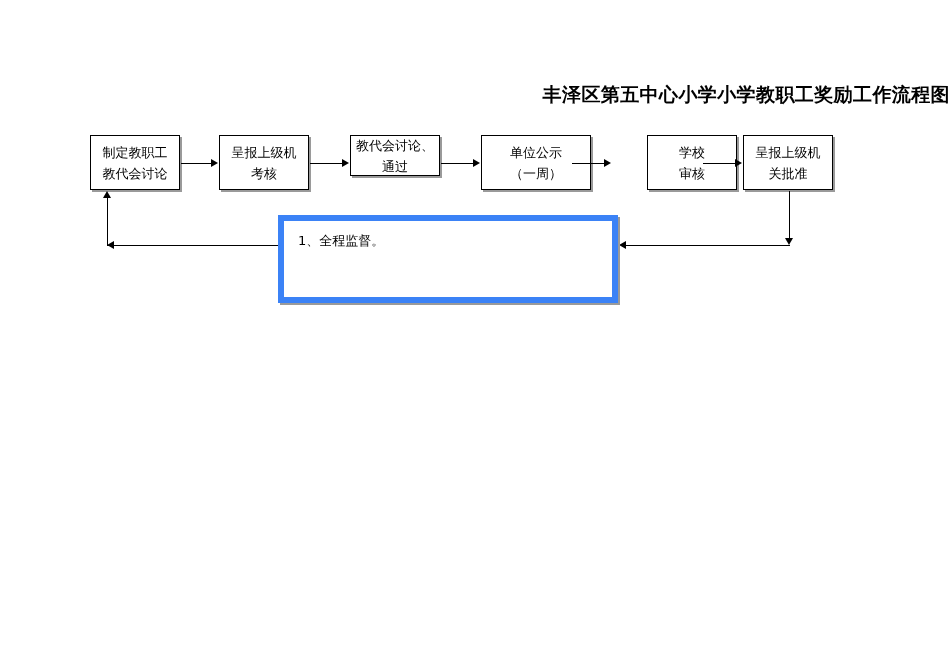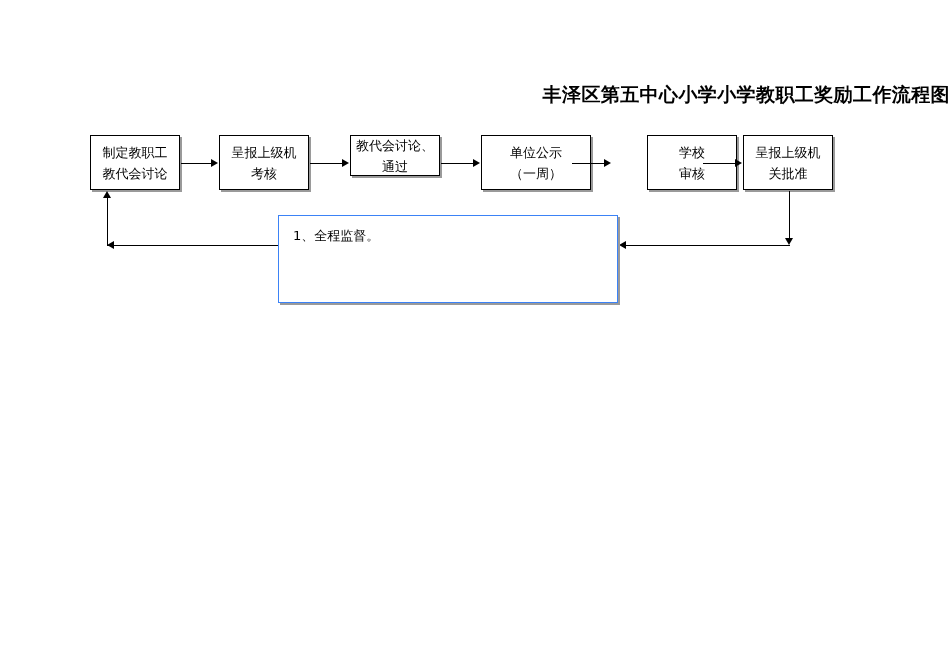--- a/index.html
+++ b/index.html
@@ -46,21 +46,21 @@
     line-height: 21px;
     text-align: center;
     white-space: nowrap;
   }
   .pbox .ln { display: block; }
 
   
   .notebox {
     position: absolute;
     box-sizing: border-box;
-    border: 1px solid #3b82f6;
+    border: 6px solid #3b82f6;
     background: #ffffff;
     box-shadow: 2px 2px 0 0 #9a9a9a;
     font-size: 13px;
     line-height: 24px;
     padding: 8px 0 12px 14px;
     text-align: left;
   }
   .notebox .nl { display: block; white-space: nowrap; }
 
   

